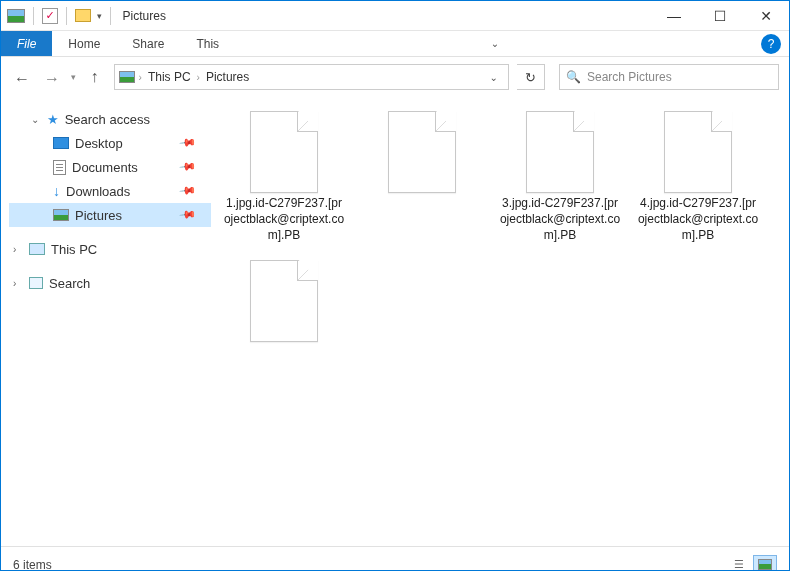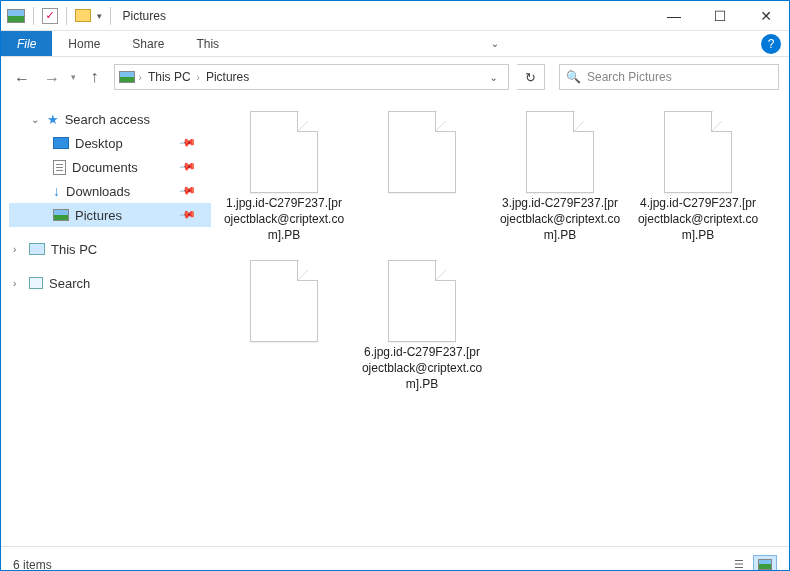--- a/index.html
+++ b/index.html
@@ -163,24 +163,20 @@
           <div class="fileicon"></div>
           <div class="filelabel">3.jpg.id-C279F237.[projectblack@criptext.com].PB</div>
         </div>
         <div class="fileitem">
           <div class="fileicon"></div>
           <div class="filelabel">4.jpg.id-C279F237.[projectblack@criptext.com].PB</div>
         </div>
         <div class="fileitem">
           <div class="fileicon"></div>
         </div>
-        <div class="fileitem">
-          <div class="fileicon"></div>
-          <div class="filelabel">6.jpg.id-C279F237.[projectblack@criptext.com].PB</div>
-        </div>
       </div>
   </div>
 </div>
 
 <div class="statusbar">
   <span>6 items</span>
   <div class="viewbtns">
     <div class="viewbtn">☰</div>
     <div class="viewbtn active">
         <span class="tb-pic" style="width:14px;height:11px"></span>

